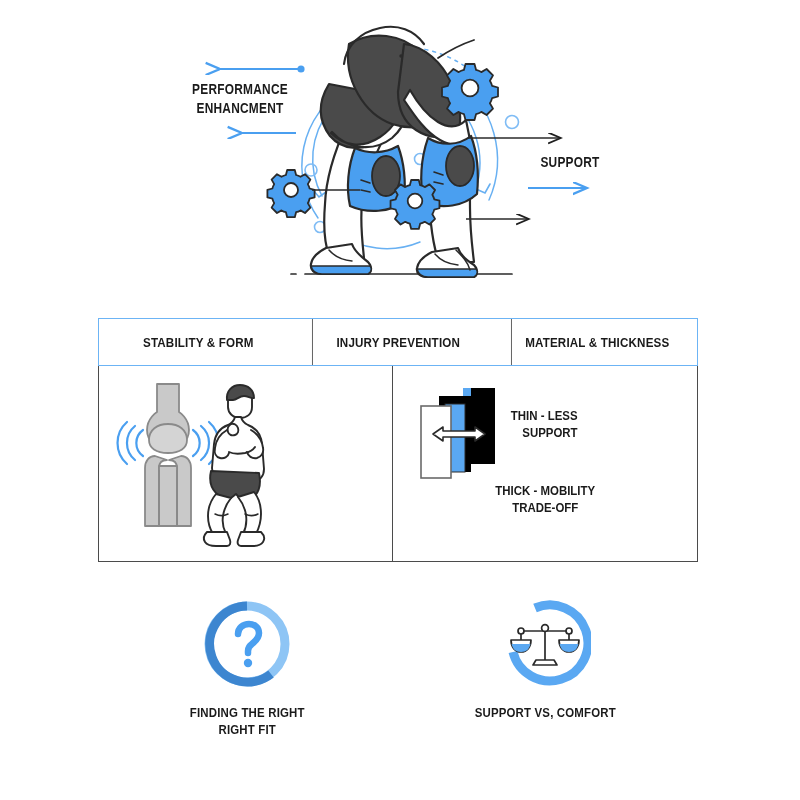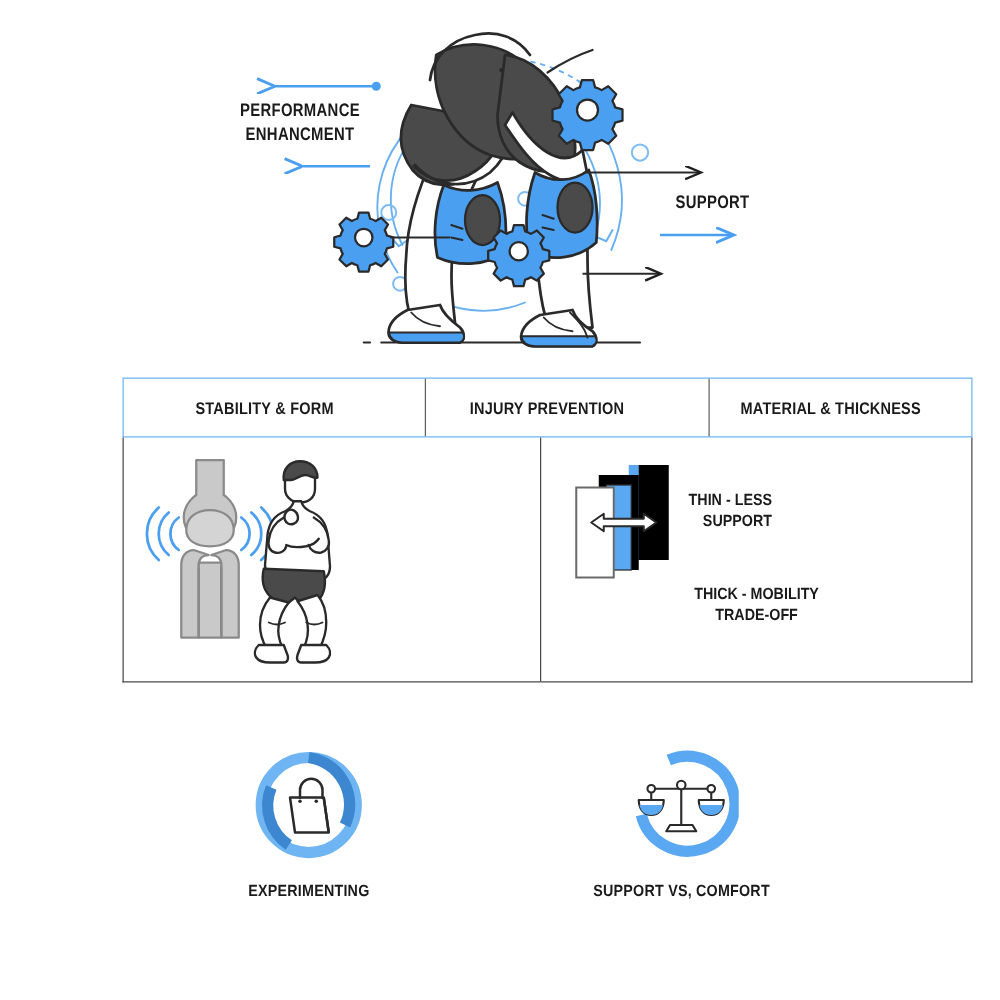--- a/index.html
+++ b/index.html
@@ -43,22 +43,22 @@
   #label-support {
     left: 522px;
     top: 153px;
     width: 96px;
   }
 
   
   #compare-table {
     position: absolute;
     left: 98px;
-    top: 302px;
-    width: 680px;
+    top: 318px;
+    width: 600px;
   }
   #table-head {
     display: flex;
     border: 1.4px solid #6cb4f5;
     height: 48px;
     box-sizing: border-box;
   }
   #table-head .th {
     flex: 1 1 0;
     display: flex;
@@ -431,39 +431,39 @@
 
       <div id="thick-caption" style="white-space: pre-line;">THICK - MOBILITY
 TRADE-OFF</div>
     </div>
 
   </div>
 </div>
 
 <div id="bottom-row">
 
-
   <div class="bottom-item">
     <div class="ring-wrap">
       <svg width="92" height="92" viewBox="0 0 92 92">
-        <circle cx="46" cy="46" r="38" fill="none" stroke="#6fb5f3" stroke-width="9"></circle>
-        <path d="M46,8 A38,38 0 0,1 75,62" fill="none" stroke="#3d86d0" stroke-width="9"></path>
-        <path d="M30,78 A38,38 0 0,1 16,32" fill="none" stroke="#3d86d0" stroke-width="9"></path>
-
-        <g fill="#ffffff" stroke="#2a2a2a" stroke-width="2" stroke-linejoin="round">
-          <path d="M31,40 L58,40 L62,68 L35,68 Z"></path>
-          <path d="M58,40 L62,68" fill="none"></path>
-          <path d="M39,41 L39,34 c0,-5 4,-9 9,-9 c5,0 9,4 9,9 l0,7" fill="none" stroke-width="2"></path>
-          <circle cx="39" cy="43" r="1.4" fill="#2a2a2a" stroke="none"></circle>
-          <circle cx="52" cy="43" r="1.4" fill="#2a2a2a" stroke="none"></circle>
+
+        <circle cx="46" cy="46" r="38" fill="none" stroke="#8ec5f5" stroke-width="9"></circle>
+
+        <path d="M46,8 A38,38 0 1,0 70,76" fill="none" stroke="#3d86d0" stroke-width="9" stroke-linecap="butt"></path>
+
+        <g>
+          <path d="M37,36 c0,-6 5,-10 11,-10 c6,0 10,4 10,9 c0,6 -4,8 -7,11
+                   c-3,2 -4,4 -4,7 l0,2" fill="none" stroke="#4a9ff0" stroke-width="6.5" stroke-linecap="round" stroke-linejoin="round"></path>
+          <circle cx="47" cy="65" r="4.2" fill="#4a9ff0"></circle>
         </g>
       </svg>
     </div>
-    <div class="bottom-caption">EXPERIMENTING</div>
+    <div class="bottom-caption">FINDING THE RIGHT
+RIGHT FIT</div>
   </div>
+
 
   <div class="bottom-item">
     <div class="ring-wrap">
       <svg width="92" height="92" viewBox="0 0 92 92">
 
         <path d="M36,10 A38,38 0 1,1 14,54" fill="none" stroke="#5aa8f2" stroke-width="9" stroke-linecap="butt"></path>
 
         <g stroke="#2a2a2a" stroke-width="1.7" stroke-linejoin="round" fill="none">
           <line x1="20" y1="33" x2="72" y2="33"></line>
           <line x1="46" y1="31" x2="46" y2="62"></line>

